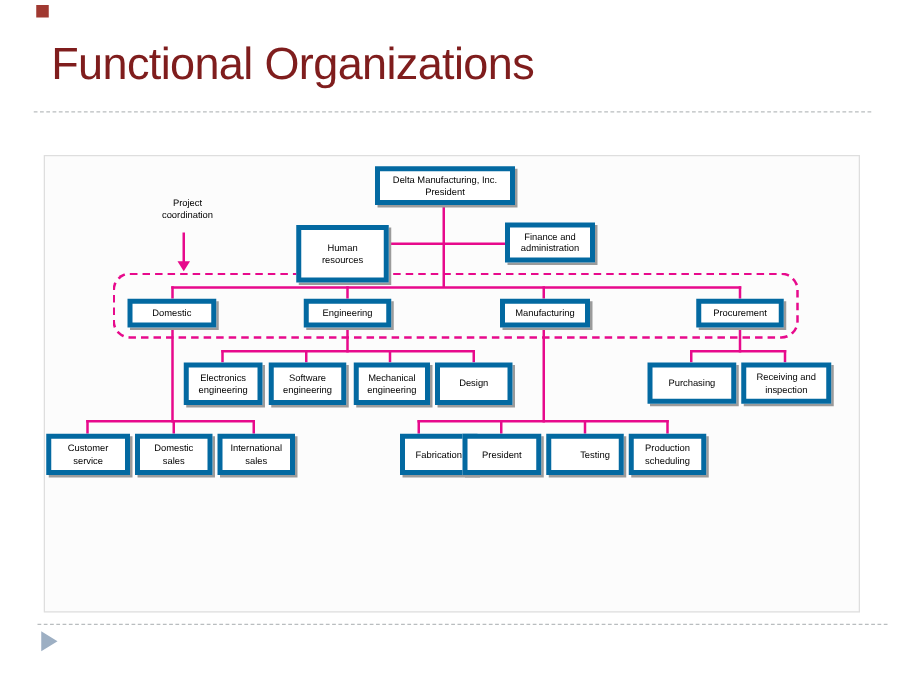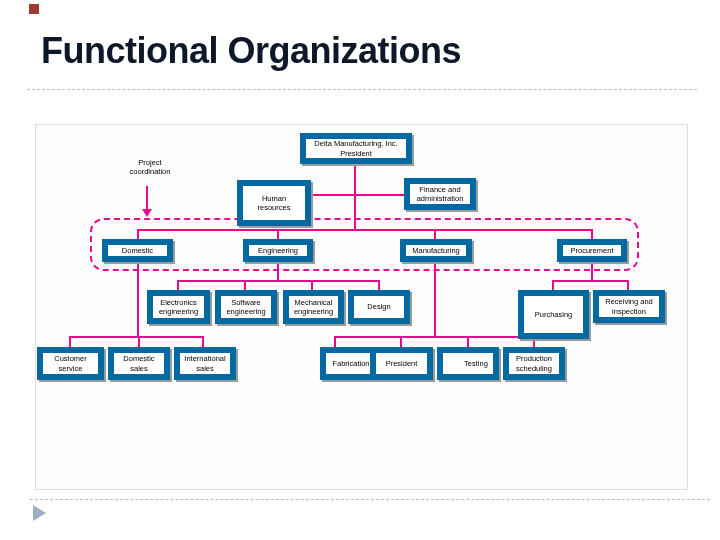--- a/index.html
+++ b/index.html
@@ -2,37 +2,37 @@
 <html><head>
 <meta charset="utf-8">
 <style>
   html,body{margin:0;padding:0;background:#fff;}
   #slide{
     position:relative;width:720px;height:540px;background:#fff;overflow:hidden;
     font-family:"Liberation Sans",sans-serif;
   }
   .accent-square{position:absolute;left:29px;top:4px;width:10px;height:10px;background:#A03931;}
   .slide-title{
-    position:absolute;left:41px;top:30px;font-size:36px;font-weight:700;
-    color:#0f172a;letter-spacing:-0.5px;white-space:nowrap;
+    position:absolute;left:41px;top:30px;font-size:36px;font-weight:400;
+    color:#7f1d1d;letter-spacing:-0.5px;white-space:nowrap;
   }
   .divider{position:absolute;height:0;border-top:1px dashed #B9BDBF;}
   .divider.top{left:27px;top:89px;width:670px;}
   .divider.bottom{left:30px;top:499px;width:680px;}
   .footer-arrow{
     position:absolute;left:33px;top:505px;width:0;height:0;
     border-top:8px solid transparent;border-bottom:8px solid transparent;
     border-left:13px solid #9DAFC3;
   }
   .chart-frame{
     position:absolute;left:35px;top:124px;width:653px;height:366px;
     background:#FCFCFC;border:1px solid #DEDEDE;box-sizing:border-box;
   }
   .node{
-    position:absolute;background:#fff;border:6px solid #0369a1;
+    position:absolute;background:#fff;border:4px solid #0369a1;
     box-shadow:2px 2px 0 #9b9b9b;box-sizing:border-box;
     display:flex;align-items:center;justify-content:center;text-align:center;
     font-size:7.5px;line-height:1.25;color:#000;white-space:pre-line;z-index:3;
   }
   .floating-label{
     position:absolute;font-size:7.5px;line-height:1.25;color:#000;text-align:center;
     white-space:pre-line;z-index:3;
   }
   .hline{position:absolute;height:2px;background:#E70A8C;z-index:2;}
   .vline{position:absolute;width:2px;background:#E70A8C;z-index:2;}
@@ -112,21 +112,21 @@
   <div class="node" style="left:557px;top:239px;width:70px;height:23px;">Procurement</div>
 
   <div class="node" style="left:147px;top:290px;width:63px;height:34px;">Electronics
 engineering</div>
   <div class="node" style="left:215px;top:290px;width:62px;height:34px;">Software
 engineering</div>
   <div class="node" style="left:283px;top:290px;width:61px;height:34px;">Mechanical
 engineering</div>
   <div class="node" style="left:348px;top:290px;width:62px;height:34px;">Design</div>
 
-  <div class="node" style="left:518px;top:290px;width:71px;height:49px;">Purchasing</div>
+  <div class="node" style="left:518px;top:290px;width:71px;height:33px;">Purchasing</div>
   <div class="node" style="left:593px;top:290px;width:72px;height:33px;">Receiving and
 inspection</div>
 
   <div class="node" style="left:37px;top:347px;width:67px;height:33px;">Customer
 service</div>
   <div class="node" style="left:108px;top:347px;width:62px;height:33px;">Domestic
 sales</div>
   <div class="node" style="left:174px;top:347px;width:62px;height:33px;">International
 sales</div>
 

